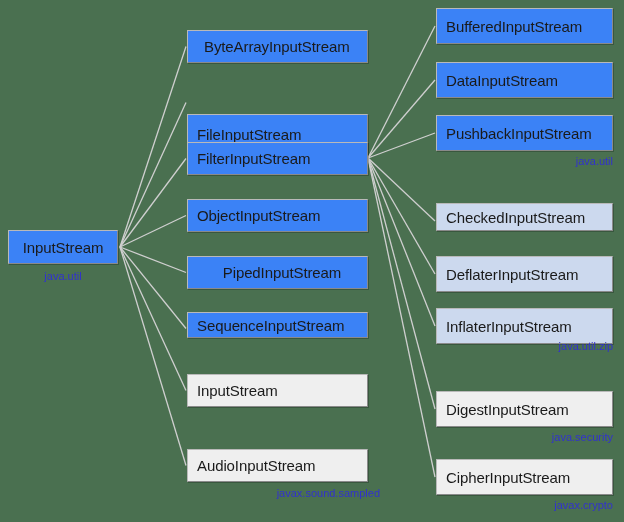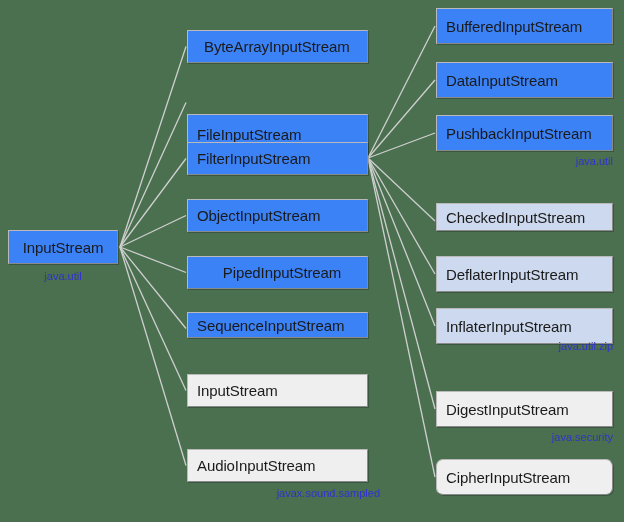--- a/index.html
+++ b/index.html
@@ -147,17 +147,18 @@
   <div class="node fill-blue" style="left:436px; top:308px; width:177px; height:36px;">
     <span>InflaterInputStream</span>
   </div>
   <div class="pkg align-right" style="left:436px; top:340px; width:177px;">java.util.zip</div>
 
   <div class="node fill-white" style="left:436px; top:391px; width:177px; height:36px;">
     <span>DigestInputStream</span>
   </div>
   <div class="pkg align-right" style="left:436px; top:431px; width:177px;">java.security</div>
 
-  <div class="node fill-white" style="left:436px; top:459px; width:177px; height:36px;border-radius:7px;">
+  <div class="node fill-white" style="left:436px; top:459px; width:177px; height:36px;">
     <span>CipherInputStream</span>
   </div>
+  <div class="pkg align-right" style="left:436px; top:499px; width:177px;">javax.crypto</div>
 
 </div>
 
 </body></html>

